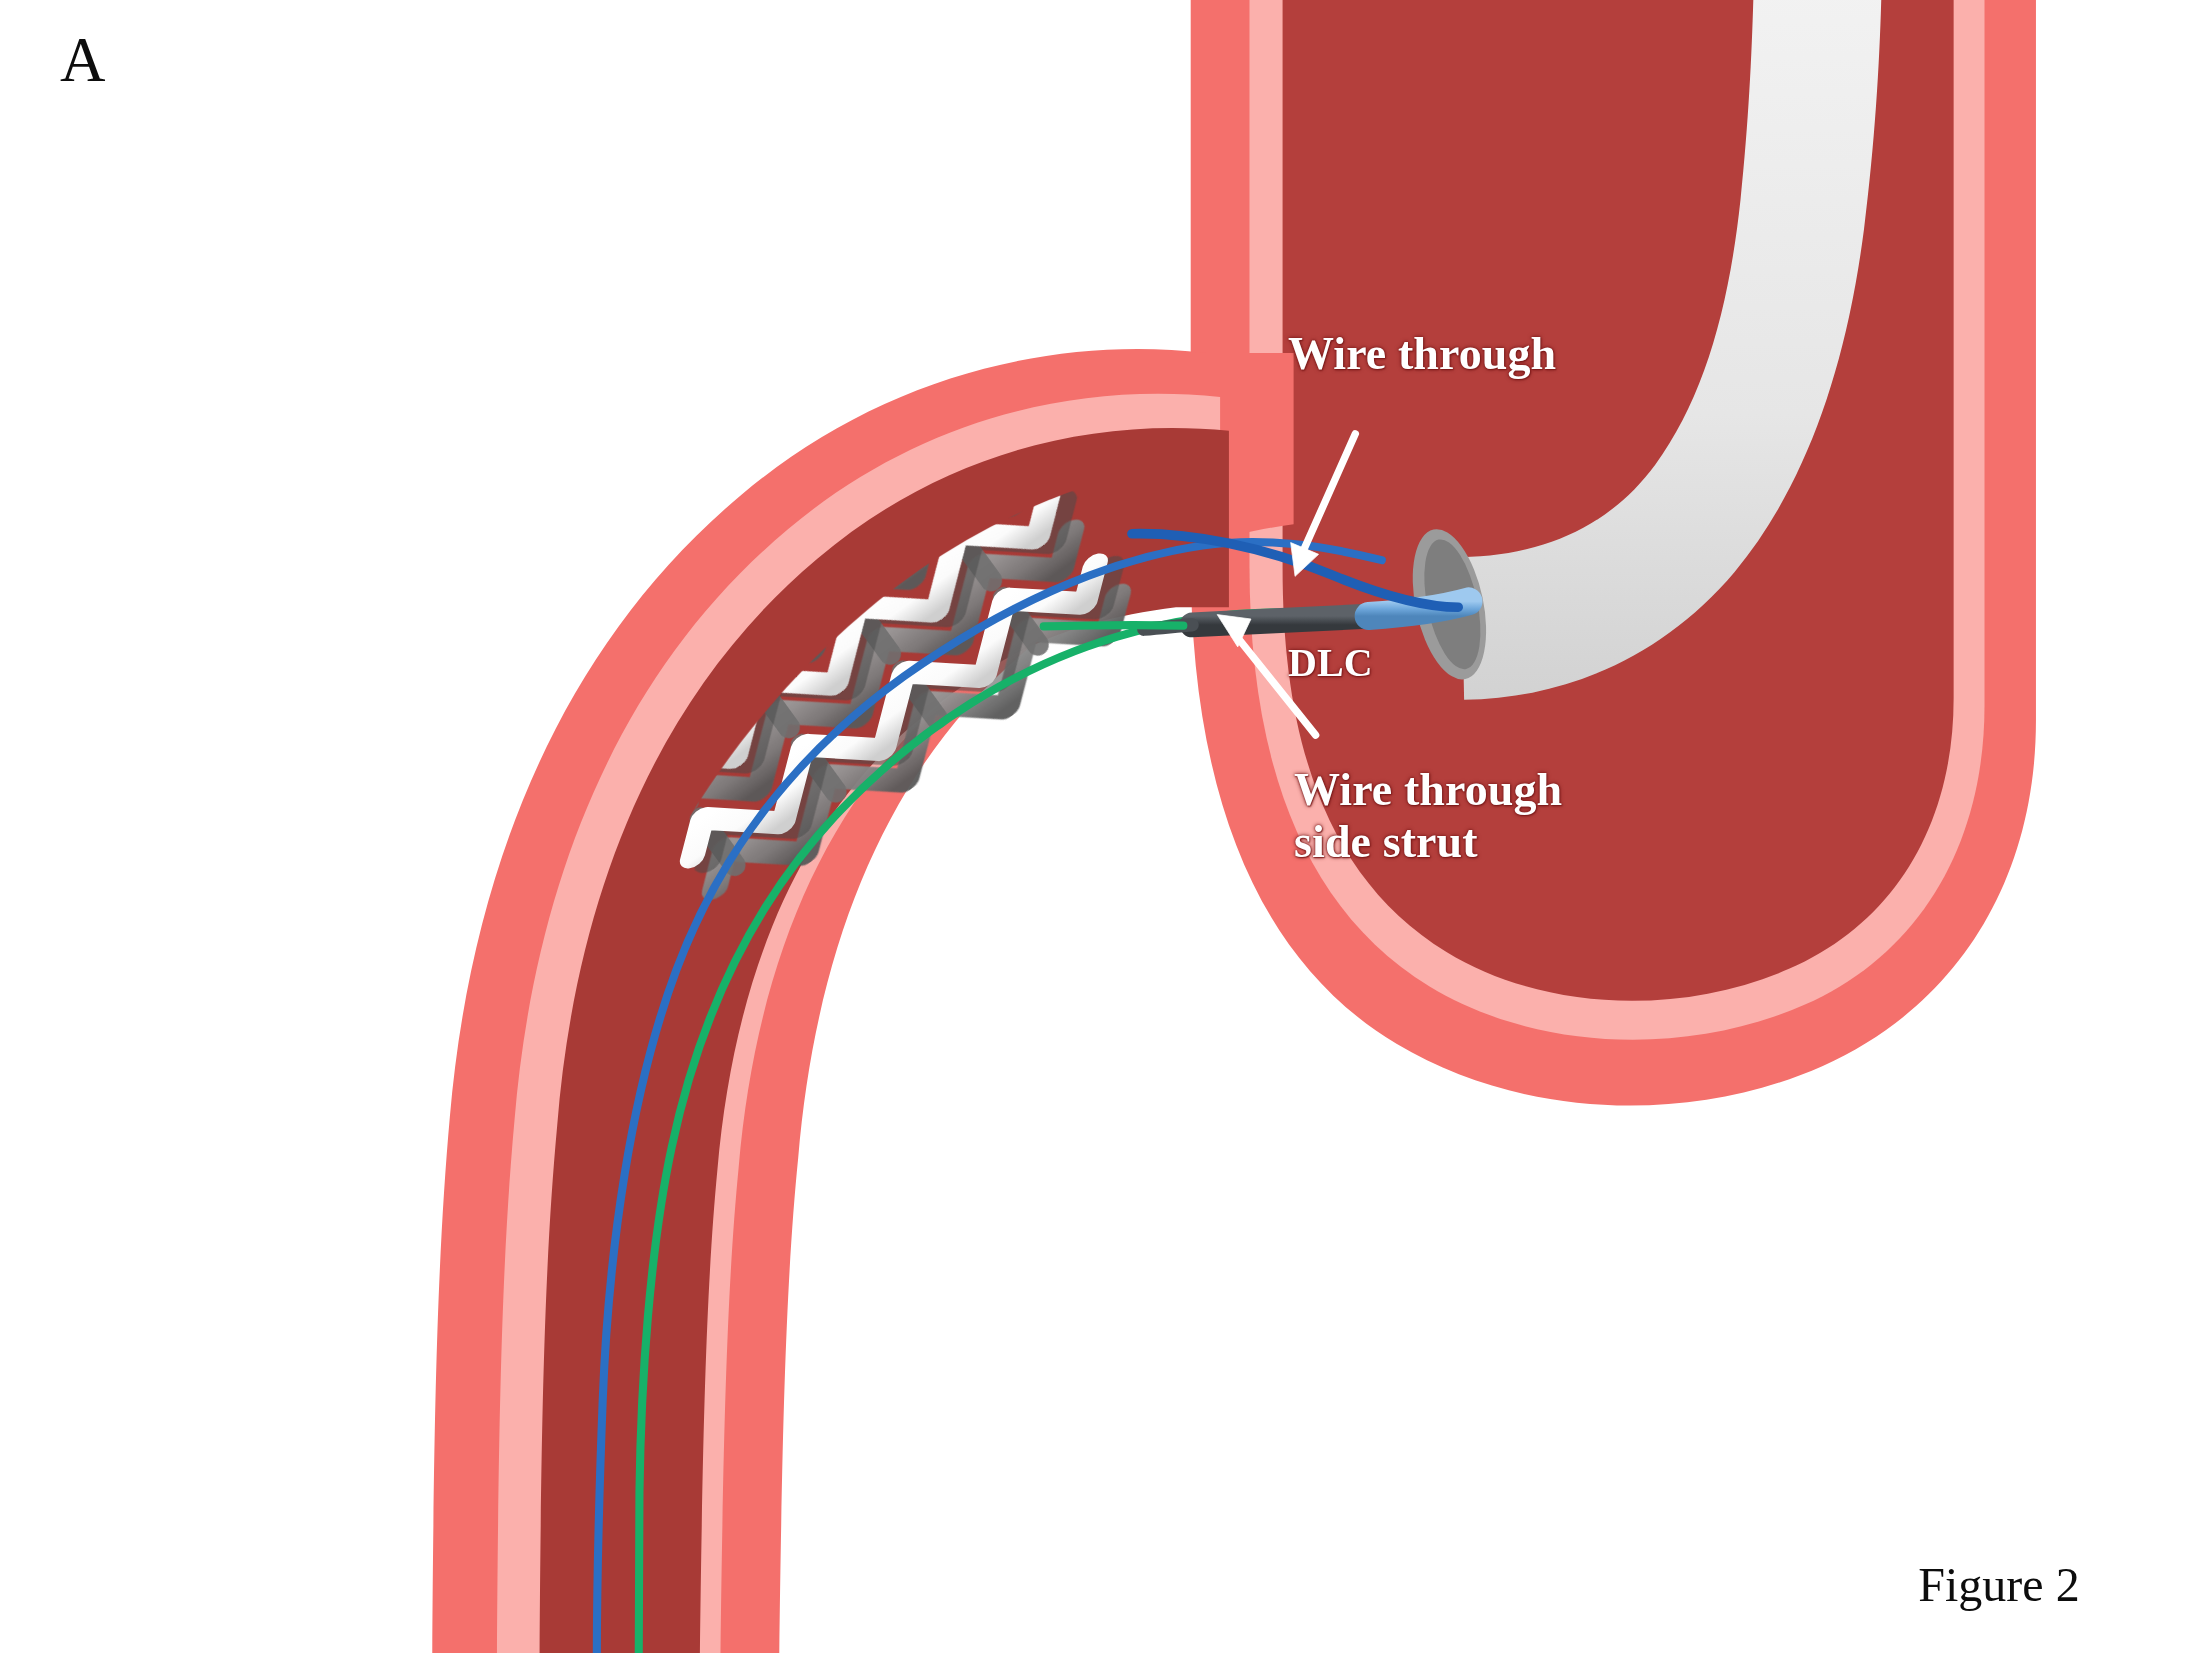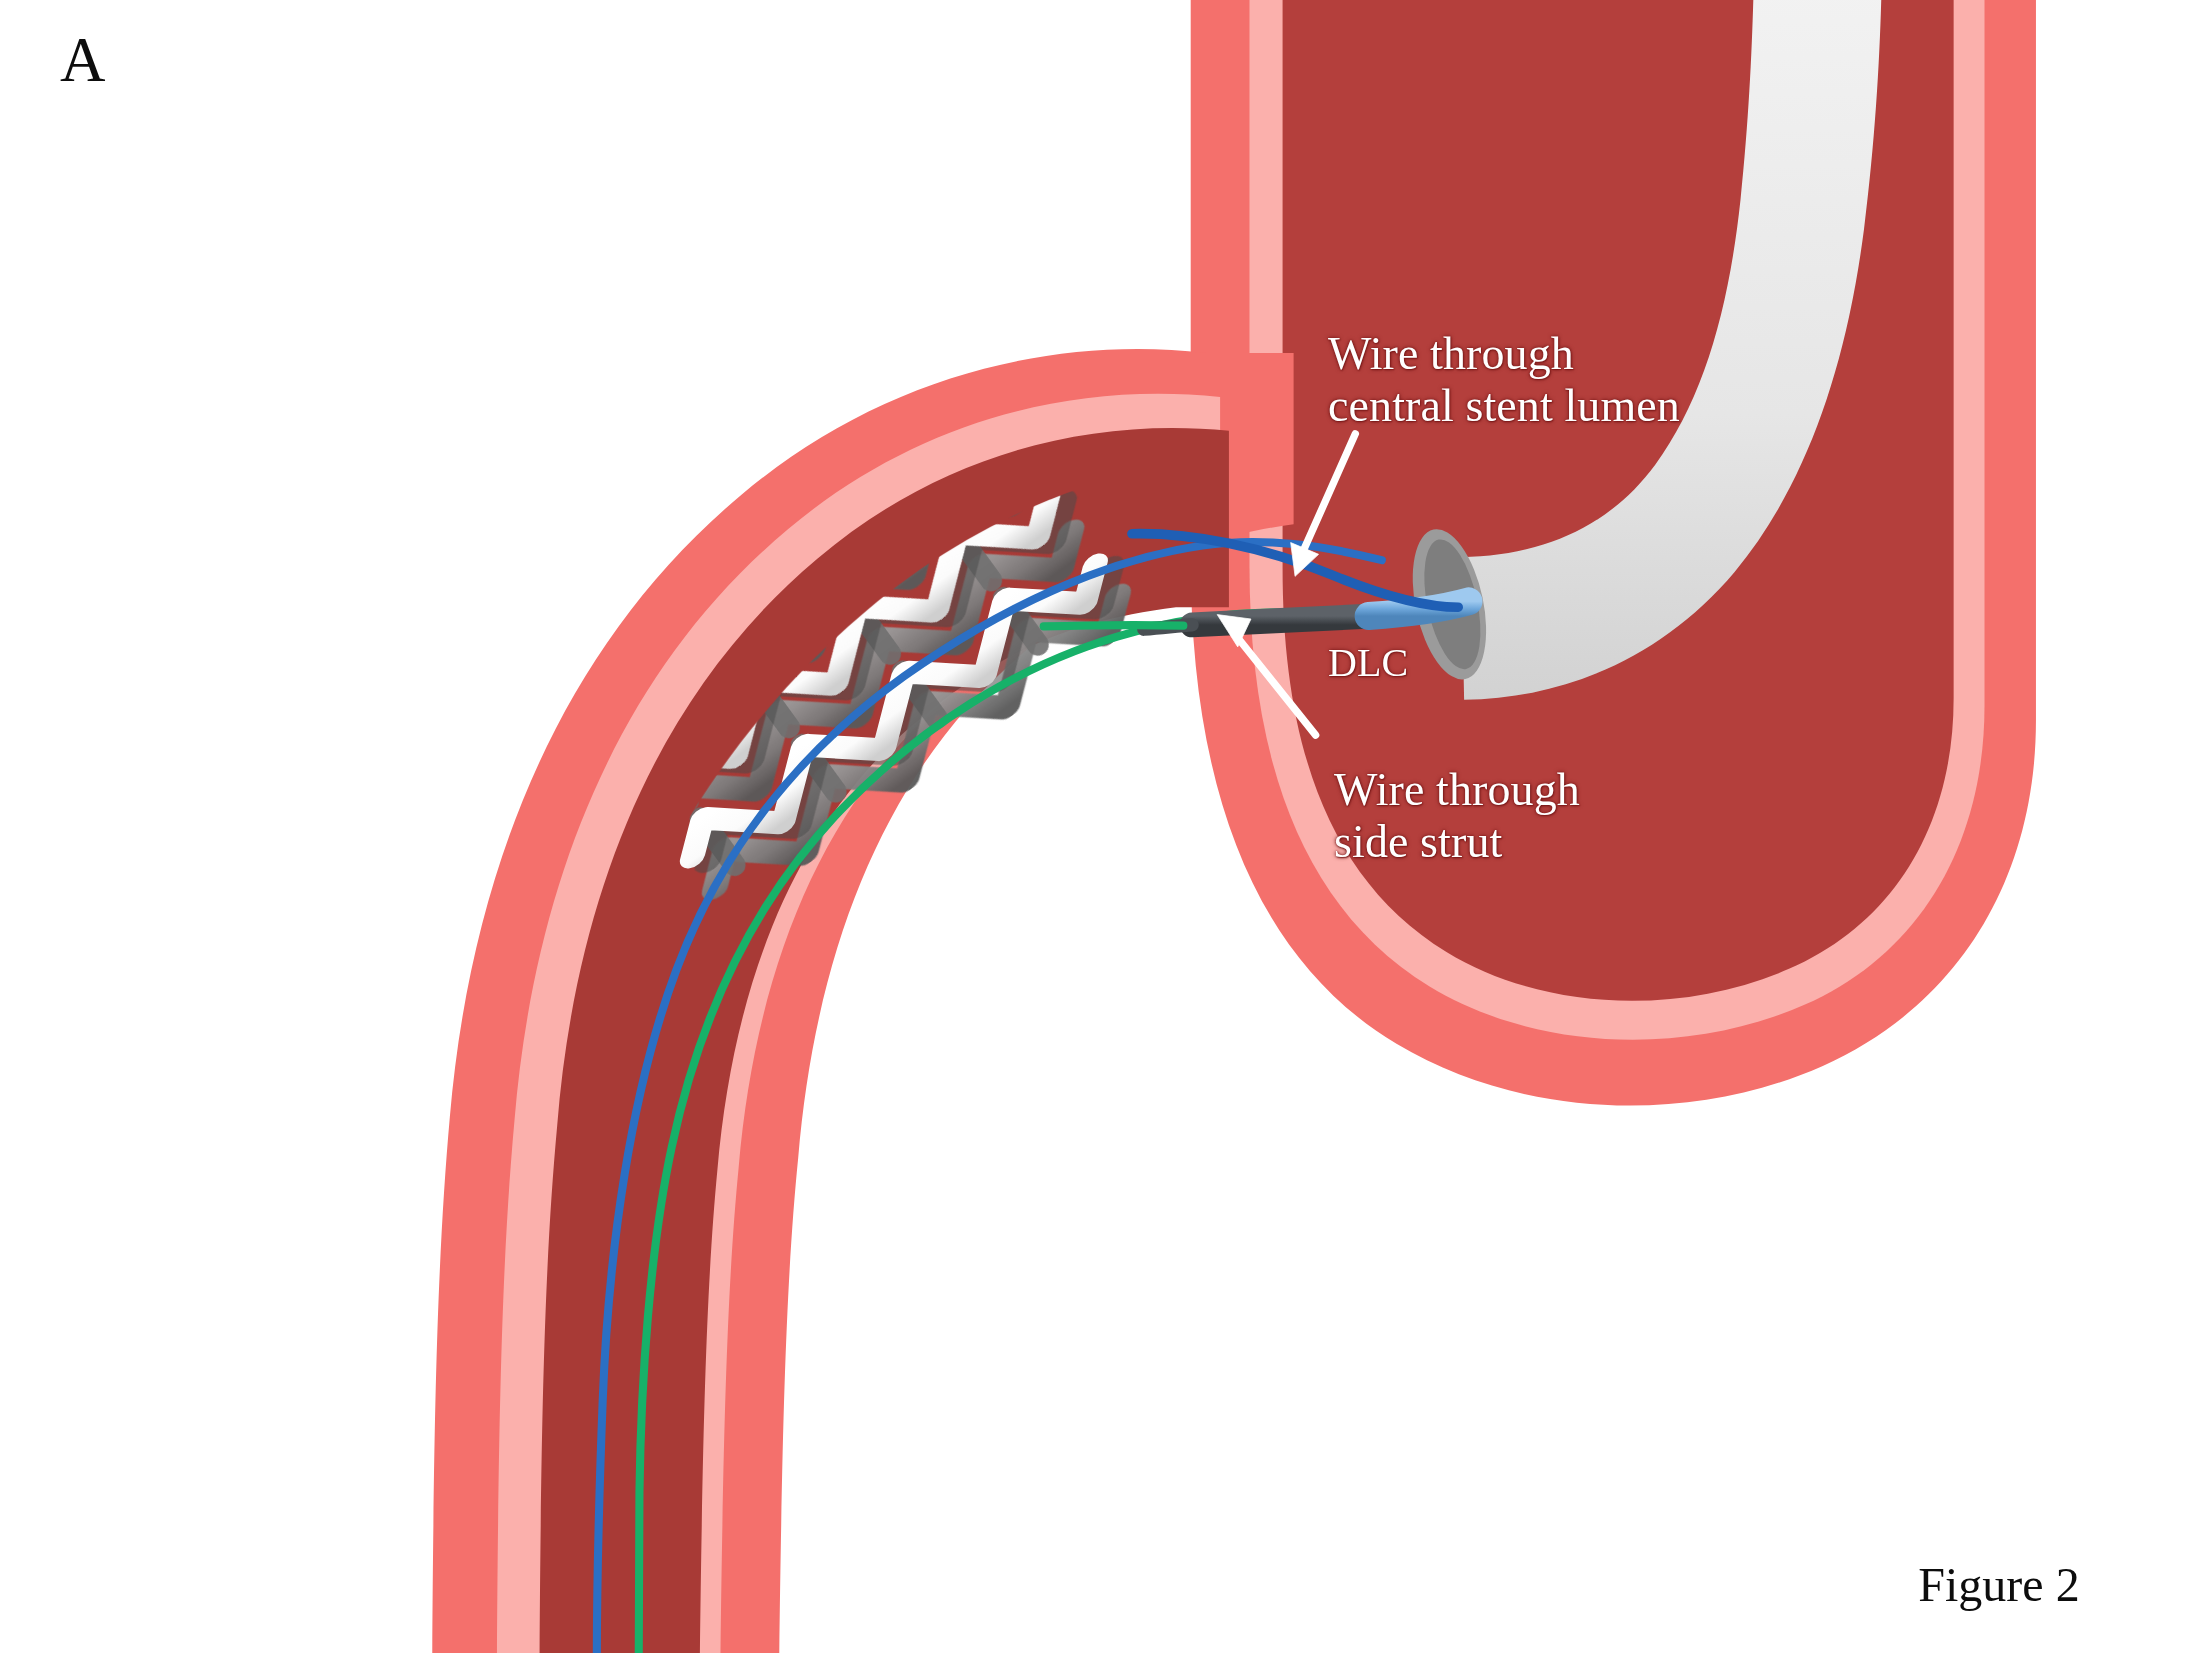--- a/index.html
+++ b/index.html
@@ -1,21 +1,21 @@
 <!DOCTYPE html>
 <html style="font-size:11.8px"><head>
 <meta charset="utf-8">
 <style>
   html,body{margin:0;padding:0;background:#ffffff;}
   body{width:2205px;height:1654px;overflow:hidden;font-family:"Liberation Serif",serif;}
   #stage{position:relative;width:2205px;height:1654px;background:#ffffff;}
   #fig{position:absolute;left:0;top:0;width:2205px;height:1654px;}
-  .lbl{position:absolute;color:#ffffff;font-family:"Liberation Serif",serif;font-weight:400;
+  .lbl{position:absolute;color:#ffffff;font-family:"Liberation Serif",serif;font-weight:700;
        line-height:1.12;letter-spacing:0.1px;
-       text-shadow:0 0 4.4px rgba(120,25,25,.95),0 0 2.2px rgba(120,25,25,.85),0.7px 0.7px 1.5px rgba(120,25,25,.9);margin-left:40px;}
+       text-shadow:0 0 4.4px rgba(120,25,25,.95),0 0 2.2px rgba(120,25,25,.85),0.7px 0.7px 1.5px rgba(120,25,25,.9);}
   #lbl-lumen{left:1288px;top:328px;font-size:46px;}
   #lbl-dlc{left:1288px;top:641px;font-size:40px;}
   #lbl-strut{left:1294px;top:764px;font-size:46px;}
   #panel-a{position:absolute;left:60px;top:23.5px;font-size:63px;color:#0d0d0d;font-family:"Liberation Serif",serif;}
   #figcap{position:absolute;left:1999px;top:1557px;font-size:48px;color:#0d0d0d;
           font-family:"Liberation Serif",serif;transform:translateX(-50%);white-space:nowrap;}
 </style>
 </head>
 <body>
 
@@ -223,21 +223,20 @@
         <line x1="1790" y1="1000" x2="1678" y2="860" stroke-width="10" stroke-linecap="round"></line>
         <polygon points="1656,836 1702,842 1684,880"></polygon>
       </g>
     </g>
   </svg>
 
   <div id="panel-a">A</div>
 
   <div id="lbl-lumen" class="lbl">
     <div>Wire through</div>
-    <div>central stent lumen</div>
   </div>
 
   <div id="lbl-dlc" class="lbl">DLC</div>
 
   <div id="lbl-strut" class="lbl">
     <div>Wire through</div>
     <div>side strut</div>
   </div>
 
   <div id="figcap">Figure 2</div>

